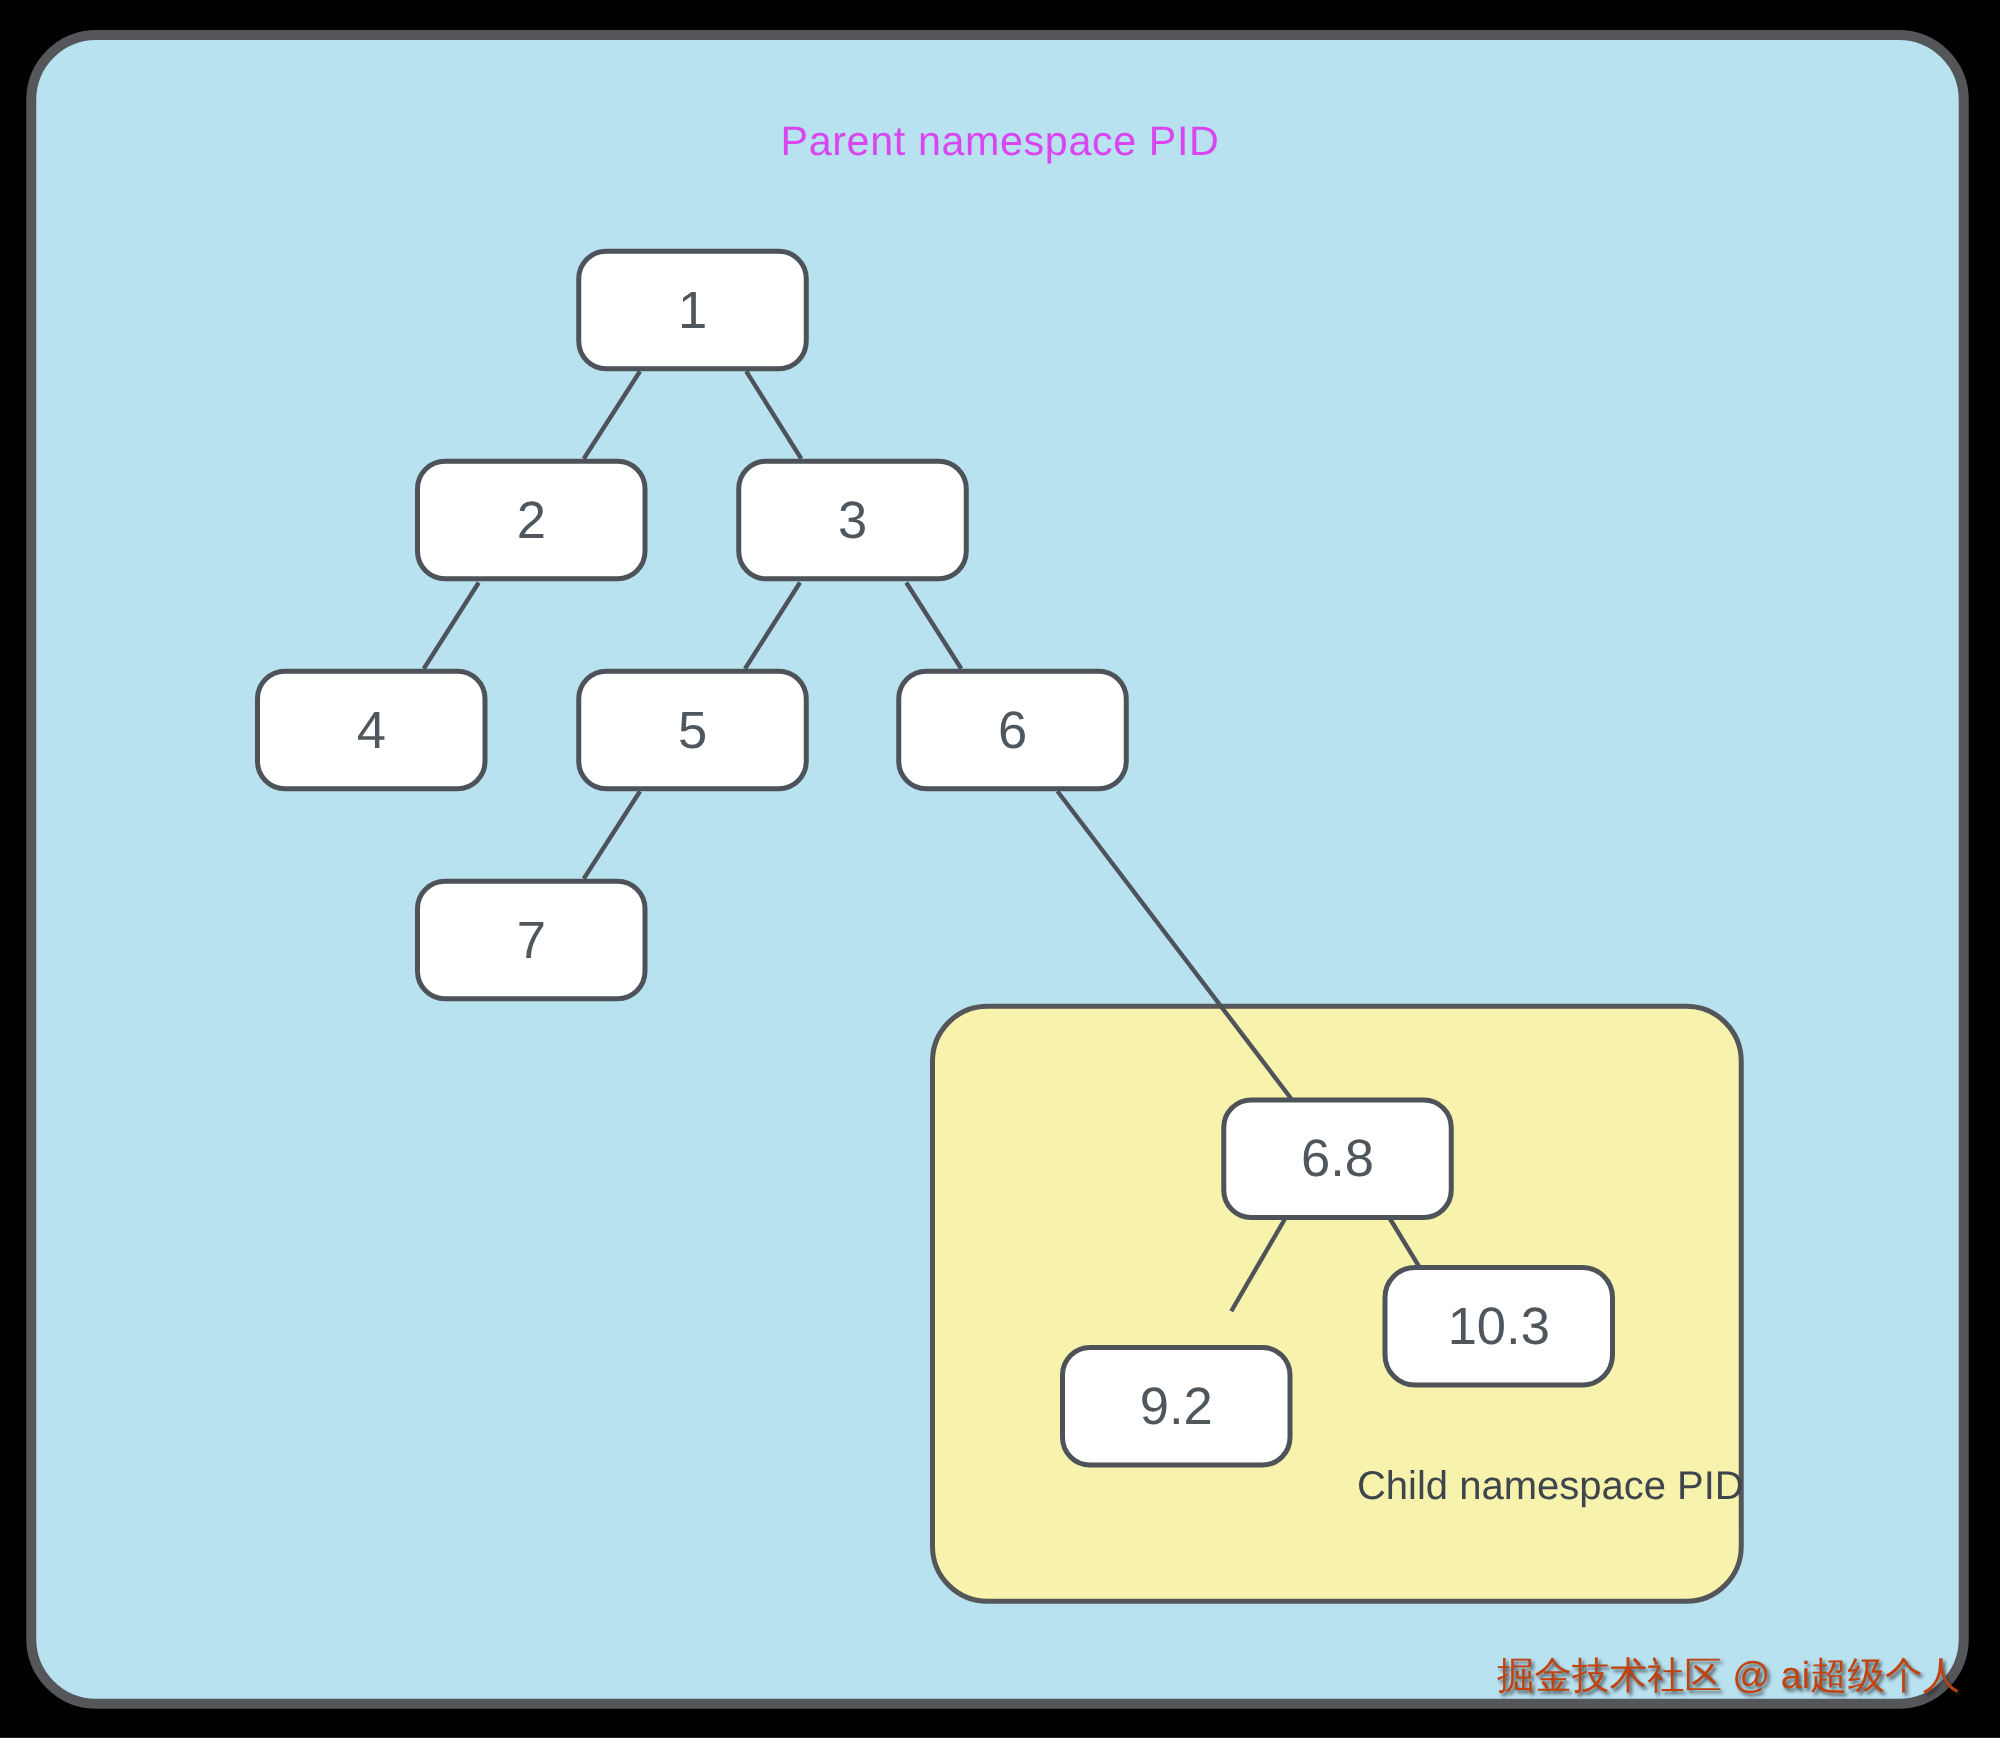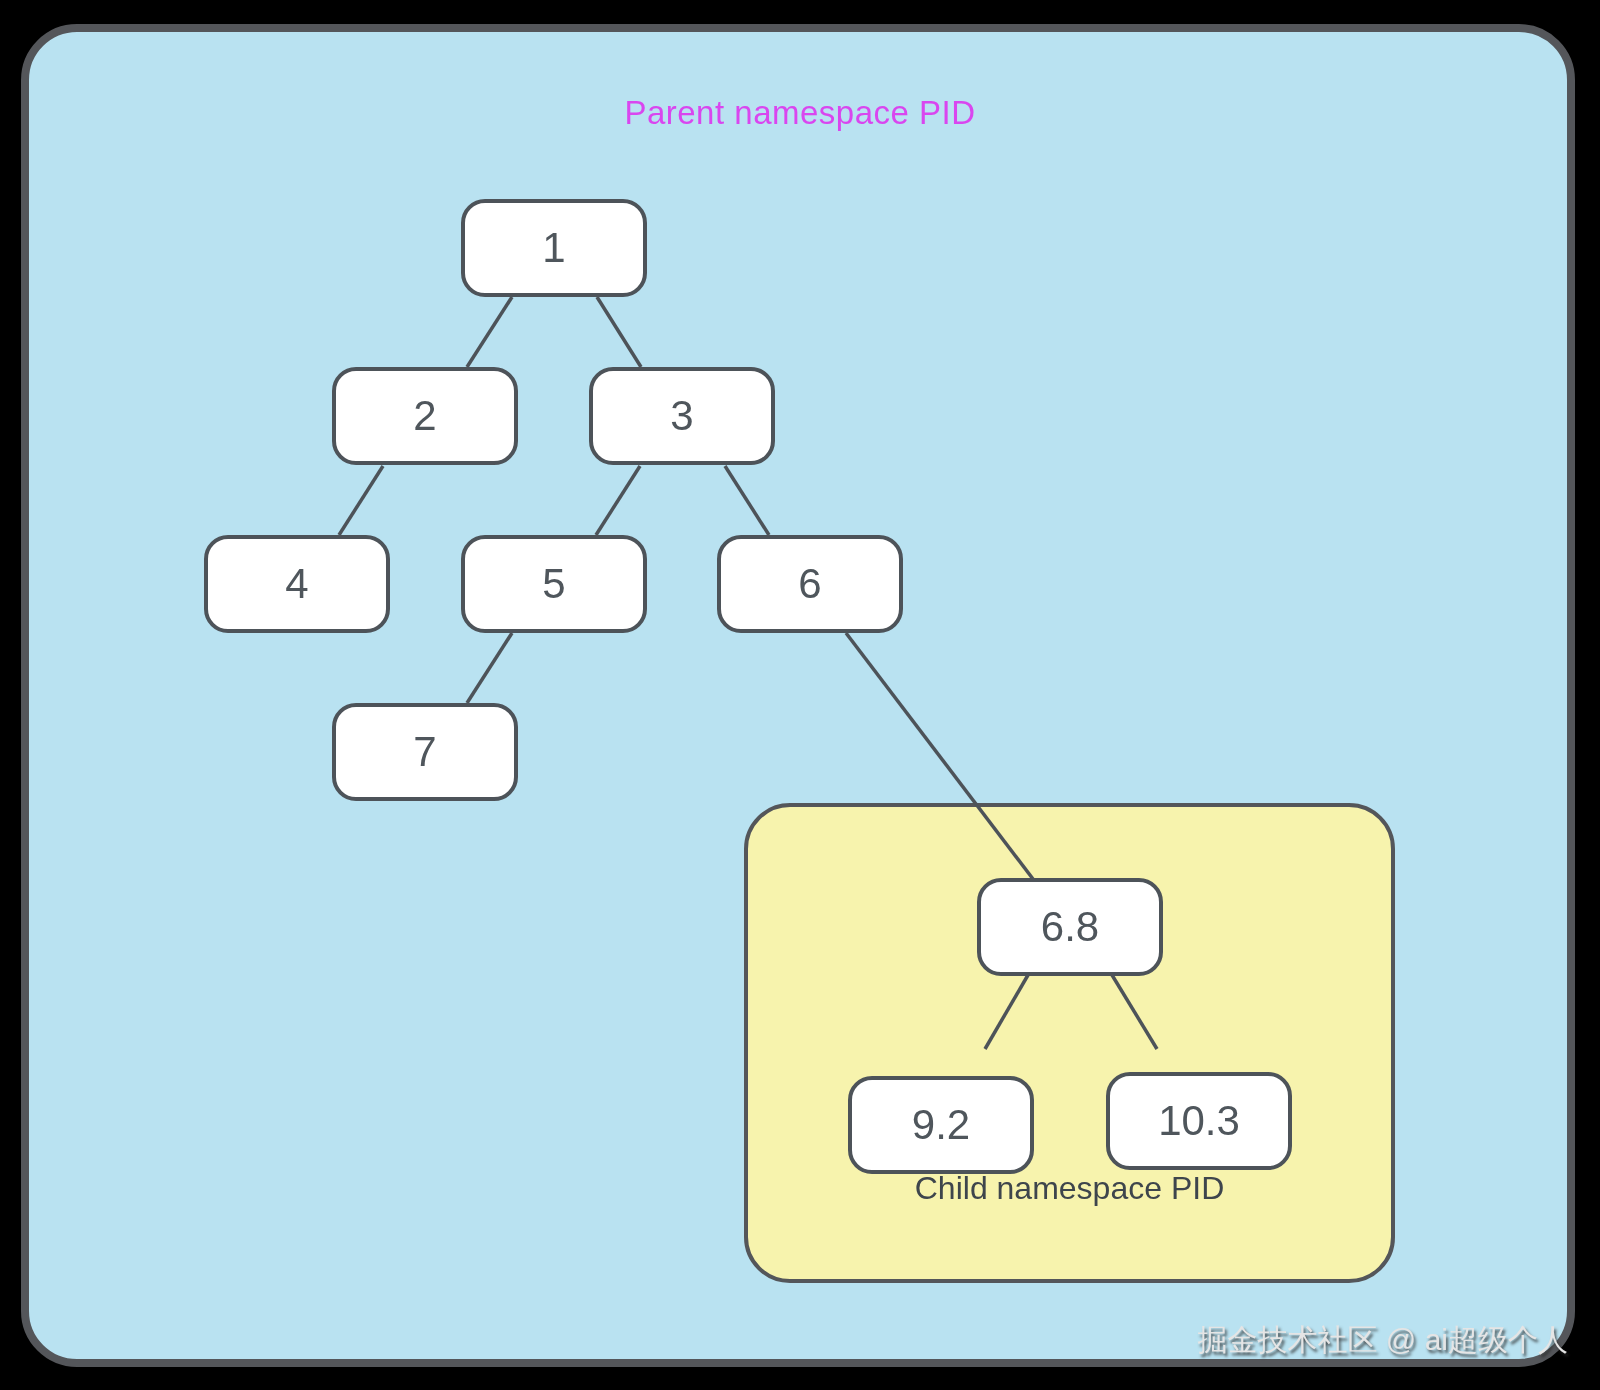--- a/index.html
+++ b/index.html
@@ -46,21 +46,21 @@
     background: #f7f3ad;
     border: 4px solid #54565a;
     border-radius: 46px;
     z-index: 1;
   }
   .child-title {
     position: absolute;
     left: 744px;
     width: 651px;
     top: 1170px;
-    text-align: center;
+    text-align: right;
     font-size: 32px;
     color: #3e454c;
     z-index: 2;
   }
   .edges-layer {
     position: absolute;
     left: 0;
     top: 0;
     z-index: 2;
   }
@@ -81,27 +81,27 @@
   }
   .node-1  { left: 461px; top: 199px; }
   .node-2  { left: 332px; top: 367px; }
   .node-3  { left: 589px; top: 367px; }
   .node-4  { left: 204px; top: 535px; }
   .node-5  { left: 461px; top: 535px; }
   .node-6  { left: 717px; top: 535px; }
   .node-7  { left: 332px; top: 703px; }
   .node-8  { left: 977px; top: 878px; }
   .node-9  { left: 848px; top: 1048px; margin-top: 28px; }
-  .node-10 { left: 1106px; top: 1072px; }
+  .node-10 { left: 1106px; top: 1012px; border-radius: 26px; }
   .watermark {
     position: absolute;
     right: 32px;
     top: 1320px;
     font-size: 30px;
-    color: #e5e5e5;
+    color: #c2410c;
     text-shadow: 2px 3px 3px rgba(40,40,40,0.8);
     z-index: 4;
     white-space: nowrap;
   }
 </style>
 </head>
 <body>
 
 <div class="canvas">
 

